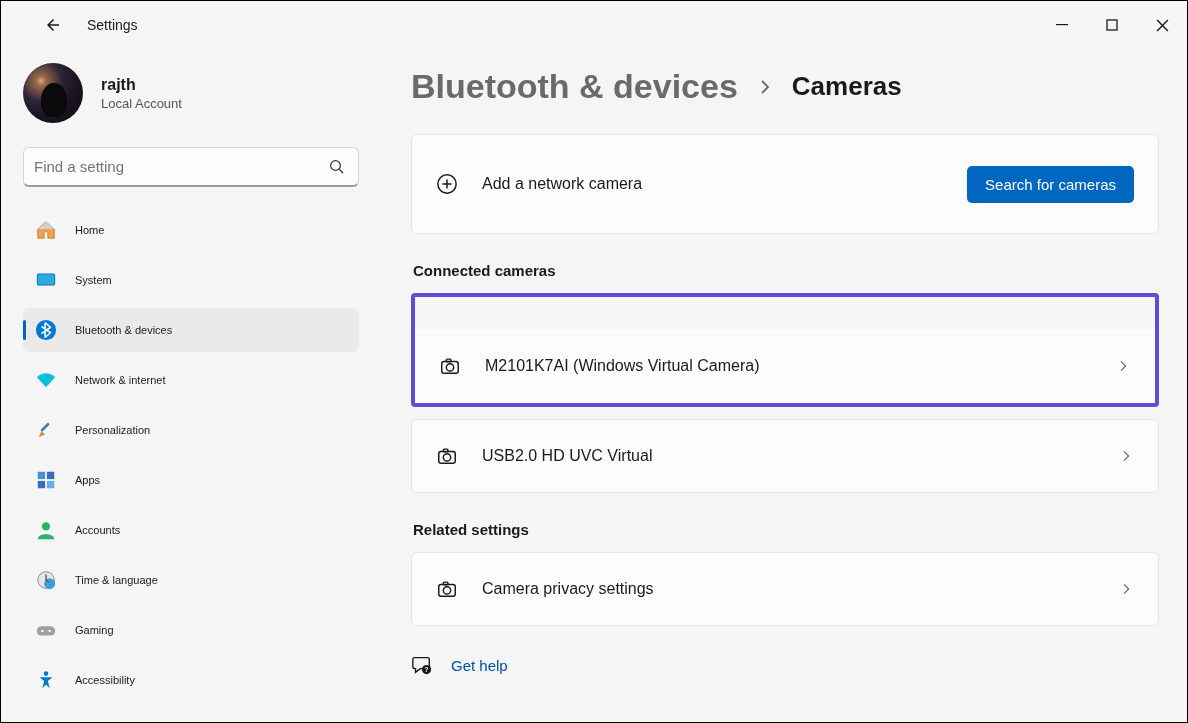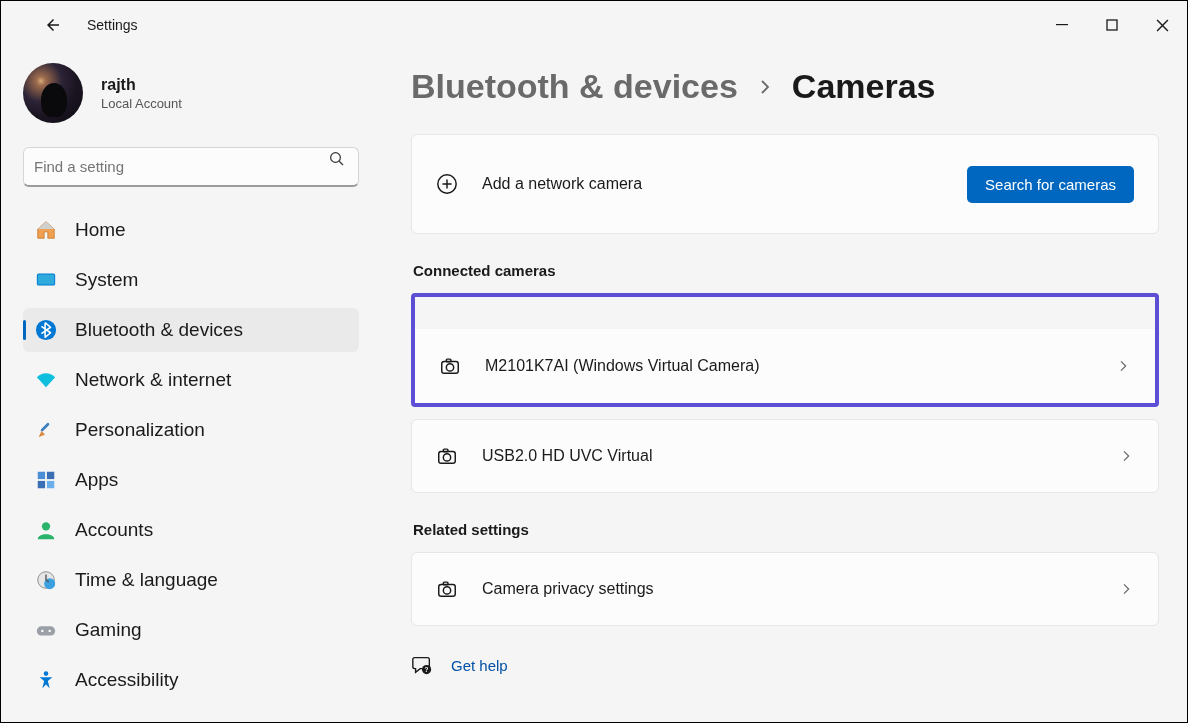--- a/index.html
+++ b/index.html
@@ -44,48 +44,48 @@
     background: radial-gradient(circle at 30% 30%, #d6a978 0%, #9b6a4c 8%, #2d2437 35%, #1a1420 60%, #0d0b12 100%);
     position:relative; overflow:hidden;
   }
   .avatar::after{
     content:""; position:absolute; bottom:6px; left:18px; width:26px; height:34px;
     background:#0a0a0d; border-radius:50% 50% 40% 40%;
   }
   .uname { font-size:16px; font-weight:600; }
   .uacct { font-size:13px; color:#555; margin-top:2px;}
   .search {
-    display:flex; 
+    display:flex; align-items:center;
     background:#fcfcfc; border:1px solid #d6d6d6; border-radius:6px;
     height:40px; margin:6px 14px 18px 2px; padding:0 10px;
     border-bottom: 2px solid #9b9b9b;
   }
   .search input{
     flex:1; border:none; outline:none; background:transparent; font-size:15px; color:#555;
   }
   .nav { display:flex; flex-direction:column; gap:0; }
   .nav-item {
     display:flex; align-items:center; gap:18px;
     height:44px; border-radius:6px; padding-left:12px; margin:3px 14px 3px 2px;
-    cursor:pointer; font-size:19px;
+    cursor:pointer; font-size:11px;
   }
   .nav-item.active { background:#eaeaea; position:relative; }
   .nav-item.active::before{
     content:""; position:absolute; left:0; top:12px; bottom:12px; width:3px; background:#0067c0; border-radius:2px;
   }
   .icon { width:22px; height:22px; display:flex; align-items:center; justify-content:center; }
   .main {
     flex:1; padding: 18px 28px 0 30px; overflow:auto;
   }
   .breadcrumb {
     display:flex; align-items:center; gap:18px; margin-bottom:28px;
   }
   .bc-parent { font-size:34px; font-weight:600; color:#6a6a6a; cursor:pointer; }
   .bc-sep { font-size:22px; color:#6a6a6a; }
-  .bc-current { font-size:34px; font-weight:600; color:#1a1a1a; }
+  .bc-current { font-size:26px; font-weight:600; color:#1a1a1a; }
   .card {
     background:#fcfcfc; border:1px solid #e6e6e6; border-radius:6px;
     display:flex; align-items:center; padding:0 24px; height:100px; margin-bottom:8px;
     cursor:pointer;
   }
   .card.small { height:74px; }
   .card .label { margin-left:24px; font-size:16px; flex:1; }
   .card .chev { color:#666; }
   .btn-primary {
     background:#0067c0; color:#fff; border-radius:5px; border:none;

